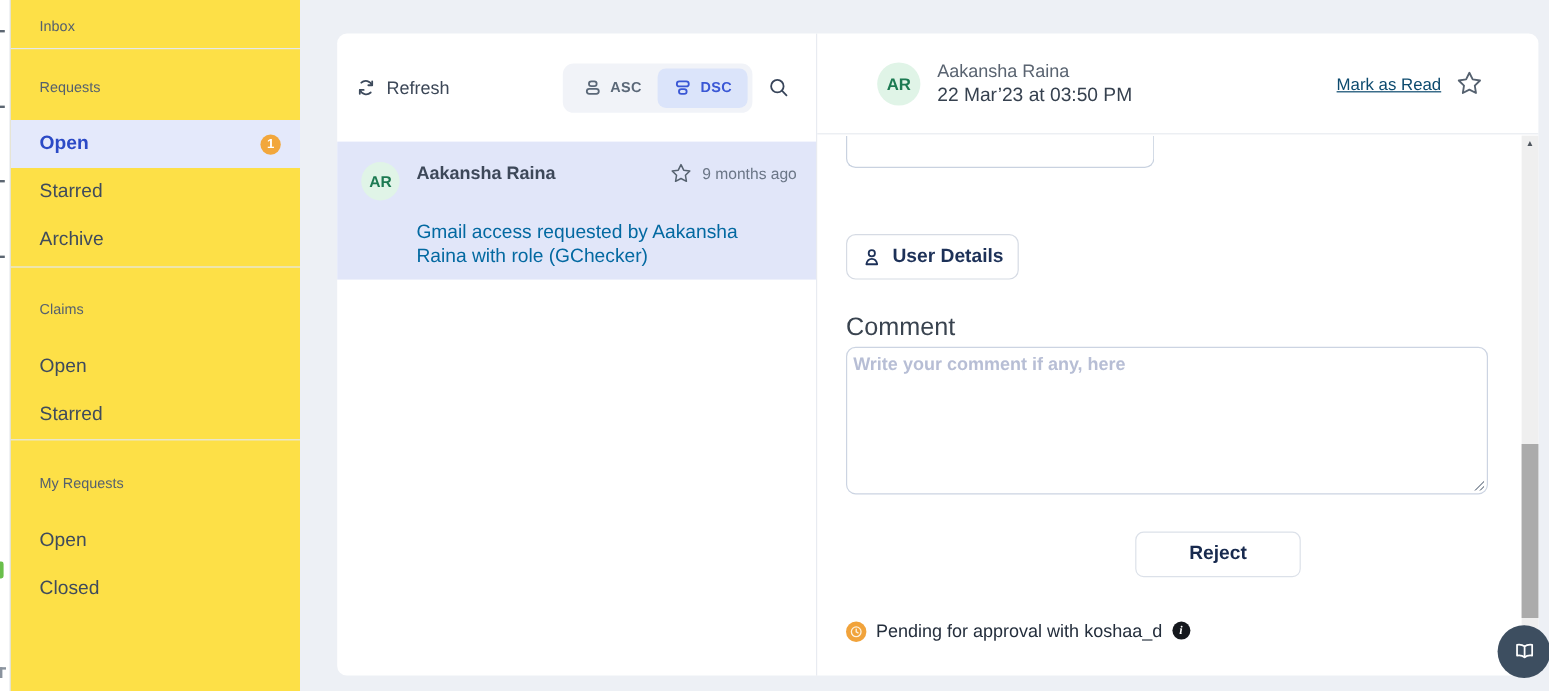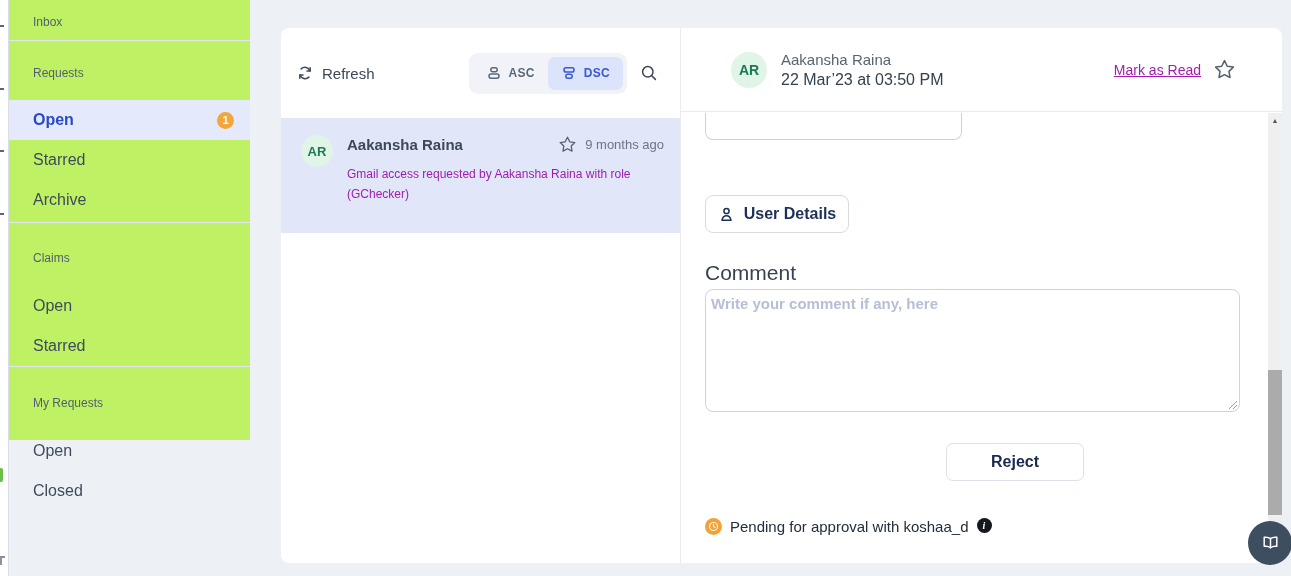--- a/index.html
+++ b/index.html
@@ -7,21 +7,21 @@
   body { font-family:"Liberation Sans", sans-serif; }
   .page { position:relative; width:1291px; height:576px; background:#edf0f5; overflow:hidden; }
 
   
   .left-strip { position:absolute; left:0; top:0; width:9px; height:576px; background:#ffffff; border-right:1px solid #d9dee6; }
   .strip-dash { position:absolute; left:0; width:4px; height:2px; background:#5c6672; }
   .strip-green { position:absolute; left:0; top:468px; width:3px; height:14px; background:#6abf4b; border-radius:0 2px 2px 0; }
   .strip-glyph { position:absolute; left:0; top:556px; width:5px; height:9px; border-top:2px solid #8a939e; border-left:2px solid #8a939e; }
 
   
-  .sidebar { position:absolute; left:9px; top:0; width:241px; height:440px; background:#bef264; }
+  .sidebar { position:absolute; left:9px; top:0; width:241px; height:576px; background:#fde047; }
   .side-label { position:absolute; left:24px; font-size:12px; color:#55606e; }
   .side-divider { position:absolute; left:0; width:241px; height:1px; background:#e4e8ee; }
   .nav-row { position:absolute; left:0; width:241px; height:28px; display:flex; align-items:center; padding:0 16px 0 24px; font-size:16px; color:#3f4b5c; cursor:pointer; }
   .nav-row.active { height:40px; background:#e4e9fb; color:#2b4ac6; font-weight:bold; }
   .count-badge { margin-left:auto; width:17px; height:17px; border-radius:50%; background:#f2a73c; color:#fff; font-size:11px; font-weight:bold; display:flex; align-items:center; justify-content:center; }
 
   
   .main-card { position:absolute; left:281px; top:28px; width:1001px; height:535px; background:#fff; border-radius:8px; display:flex; }
 
   
@@ -35,29 +35,29 @@
 
   .request-item { background:#e1e6f9; height:115px; padding:17px 16px 0 20px; display:flex; gap:14px; cursor:pointer; }
   .avatar { border-radius:50%; background:#e0f4e7; color:#1c7a52; font-weight:bold; display:flex; align-items:center; justify-content:center; flex:none; }
   .avatar.sm { width:32px; height:32px; font-size:13px; }
   .avatar.md { width:36px; height:36px; font-size:14px; }
   .item-main { flex:1; min-width:0; }
   .item-top { display:flex; align-items:center; }
   .item-name { font-size:15px; font-weight:bold; color:#3d4859; }
   .item-star { margin-left:auto; display:flex; cursor:pointer; }
   .item-time { margin-left:8px; font-size:13px; color:#6b7687; white-space:nowrap; }
-  .item-preview { margin-top:10px; font-size:12px; color:#a21caf; line-height:20px; padding-right:8px; }
+  .item-preview { margin-top:30px; font-size:16px; color:#0369a1; line-height:20px; padding-right:8px; }
 
   
   .detail-col { flex:1; position:relative; min-width:0; }
   .detail-header { height:84px; display:flex; align-items:center; padding:0 46px 0 50px; border-bottom:1px solid #e8ebf1; }
   .head-stack { margin-left:14px; }
   .head-name { font-size:15px; color:#5a6471; }
   .head-time { font-size:16px; color:#36414f; margin-top:3px; }
-  .mark-read { margin-left:auto; font-size:14px; color:#a21caf; text-decoration:underline; cursor:pointer; white-space:nowrap;text-align:center; }
+  .mark-read { margin-left:auto; font-size:14px; color:#0c4a6e; text-decoration:underline; cursor:pointer; white-space:nowrap;text-align:center; }
   .head-star { margin-left:12px; display:flex; cursor:pointer; }
 
   .detail-body { position:absolute; top:85px; left:0; right:0; bottom:0; }
   .partial-input { position:absolute; left:24px; top:0; width:257px; height:27px; background:#fff; border:1px solid #c9d2e0; border-top:none; border-radius:0 0 8px 8px; }
   .user-details-btn { position:absolute; left:24px; top:82px; width:144px; height:38px; background:#fff; border:1px solid #d6dbe4; border-radius:8px; display:flex; align-items:center; justify-content:center; gap:9px; font-size:16px; font-weight:bold; color:#1d3158; cursor:pointer; font-family:inherit; }
   .comment-label { position:absolute; left:24px; top:148px; font-size:21px; color:#39434f; }
   .comment-box { position:absolute; left:24px; top:176px; width:535px; height:123px; }
   .comment-box textarea { width:100%; height:100%; border:1px solid #ccd4e2; border-radius:8px; resize:none; padding:5px; font-family:"Liberation Sans",sans-serif; font-size:15px; color:#333; outline:none; }
   .comment-box textarea::placeholder { color:#b7bed5; font-weight:bold; }
   .resize-grip { position:absolute; right:3px; bottom:3px; width:10px; height:10px; clip-path:polygon(100% 0,100% 100%,0 100%); background:repeating-linear-gradient(135deg,#ffffff 0 2px,#9aa2ad 2px 3px); pointer-events:none; }

